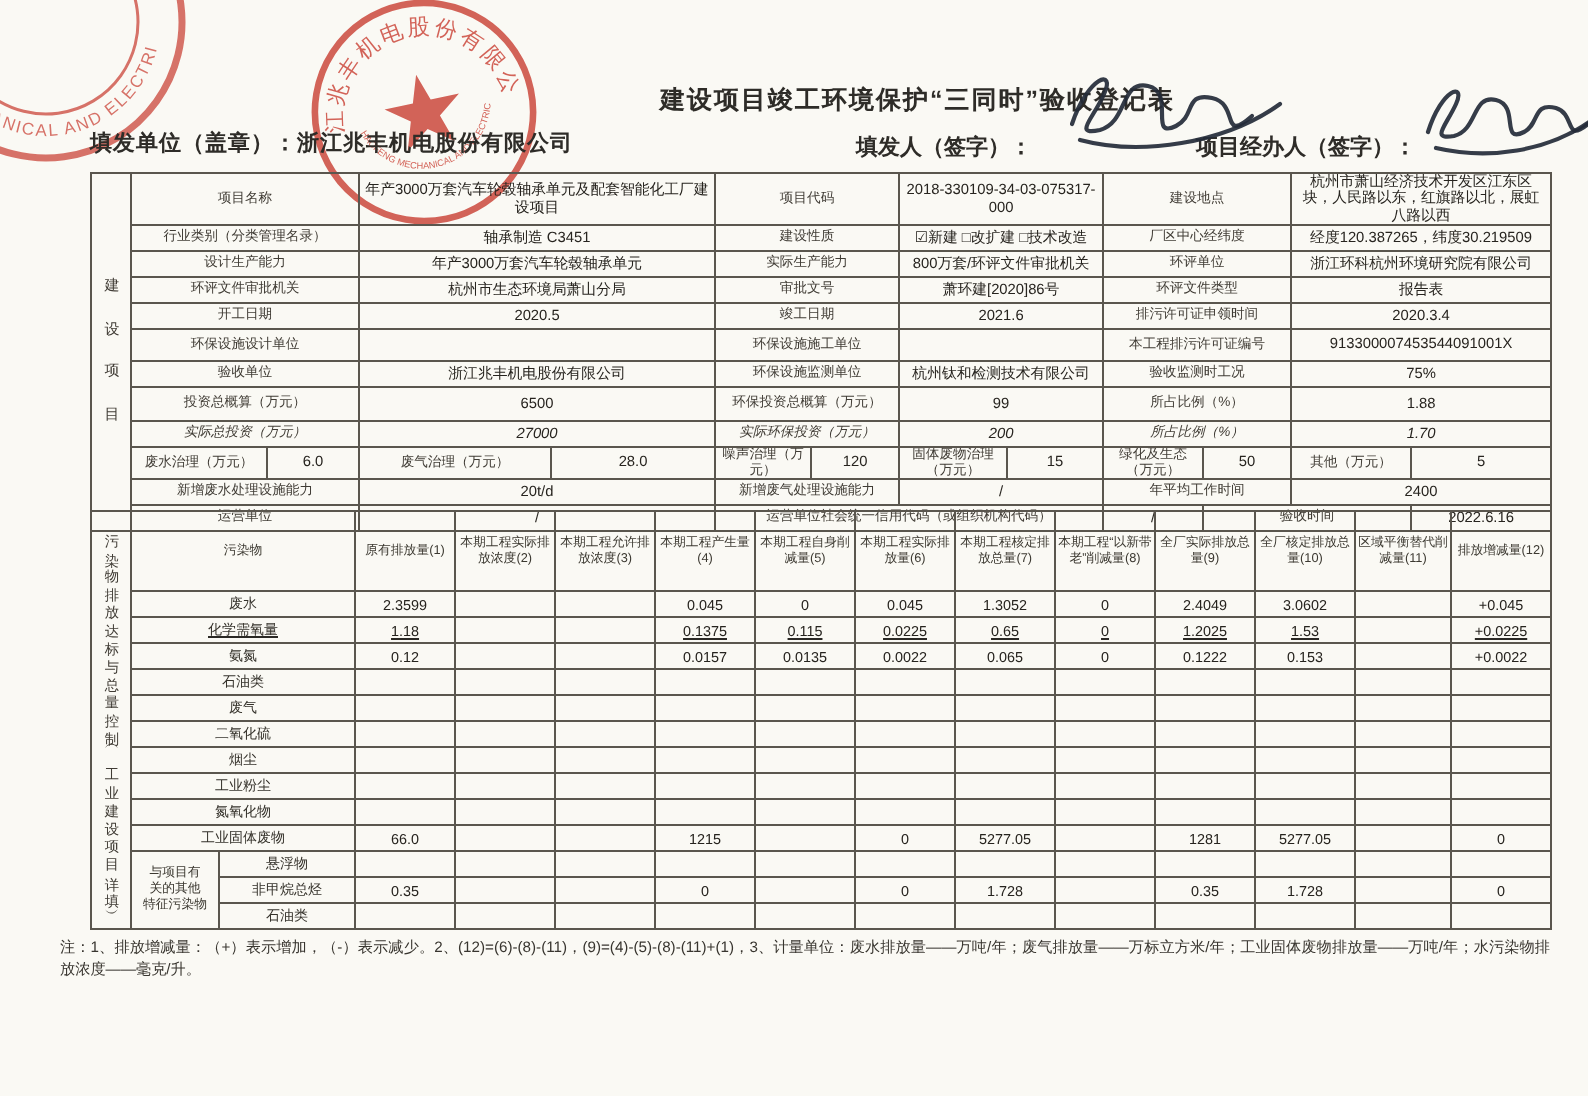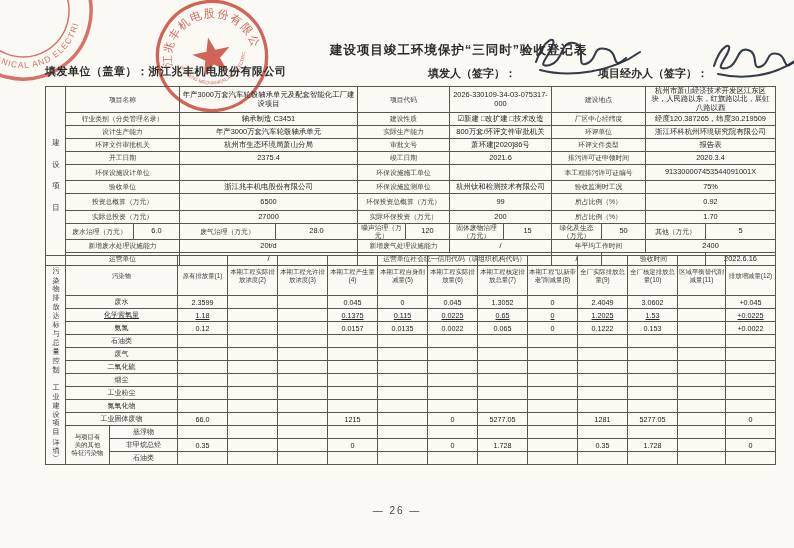--- a/index.html
+++ b/index.html
@@ -121,21 +121,21 @@
         <col style="width:44px">
         <col style="width:60px">
         <col style="width:70px">
     </colgroup>
     <tbody>
         <tr style="height: 26px;">
           <td class="side" colspan="1" rowspan="12">建设项目</td>
           <td class="lb" colspan="2">项目名称</td>
           <td class="vl" colspan="2">年产3000万套汽车轮毂轴承单元及配套智能化工厂建设项目</td>
           <td class="lb" colspan="2">项目代码</td>
-          <td class="vl" colspan="2">2026-330109-34-03-075317-000</td>
+          <td class="vl" colspan="2">2018-330109-34-03-075317-000</td>
           <td class="lb" colspan="2">建设地点</td>
           <td class="vl" colspan="2">杭州市萧山经济技术开发区江东区块，人民路以东，红旗路以北，展虹八路以西</td>
         </tr>
         <tr style="height: 13px;">
           <td class="lb" colspan="2">行业类别（分类管理名录）</td>
           <td class="vl" colspan="2">轴承制造 C3451</td>
           <td class="lb" colspan="2">建设性质</td>
           <td class="vl" colspan="2">☑新建 □改扩建 □技术改造</td>
           <td class="lb" colspan="2">厂区中心经纬度</td>
           <td class="vl" colspan="2">经度120.387265，纬度30.219509</td>
@@ -151,21 +151,21 @@
         <tr style="height: 13px;">
           <td class="lb" colspan="2">环评文件审批机关</td>
           <td class="vl" colspan="2">杭州市生态环境局萧山分局</td>
           <td class="lb" colspan="2">审批文号</td>
           <td class="vl" colspan="2">萧环建[2020]86号</td>
           <td class="lb" colspan="2">环评文件类型</td>
           <td class="vl" colspan="2">报告表</td>
         </tr>
         <tr style="height: 13px;">
           <td class="lb" colspan="2">开工日期</td>
-          <td class="vl" colspan="2">2375.4</td>
+          <td class="vl" colspan="2">2020.5</td>
           <td class="lb" colspan="2">竣工日期</td>
           <td class="vl" colspan="2">2021.6</td>
           <td class="lb" colspan="2">排污许可证申领时间</td>
           <td class="vl" colspan="2">2020.3.4</td>
         </tr>
         <tr style="height: 16px;">
           <td class="lb" colspan="2">环保设施设计单位</td>
           <td class="vl" colspan="2"></td>
           <td class="lb" colspan="2">环保设施施工单位</td>
           <td class="vl" colspan="2"></td>
@@ -179,23 +179,23 @@
           <td class="vl" colspan="2">杭州钛和检测技术有限公司</td>
           <td class="lb" colspan="2">验收监测时工况</td>
           <td class="vl" colspan="2">75%</td>
         </tr>
         <tr style="height: 17px;">
           <td class="lb" colspan="2">投资总概算（万元）</td>
           <td class="vl" colspan="2">6500</td>
           <td class="lb" colspan="2">环保投资总概算（万元）</td>
           <td class="vl" colspan="2">99</td>
           <td class="lb" colspan="2">所占比例（%）</td>
-          <td class="vl" colspan="2">0.92</td>
-        </tr>
-        <tr style="height: 13px;">
+          <td class="vl" colspan="2">1.88</td>
+        </tr>
+        <tr style="height: 13px; font-style: italic;">
           <td class="lb" colspan="2">实际总投资（万元）</td>
           <td class="vl" colspan="2">27000</td>
           <td class="lb" colspan="2">实际环保投资（万元）</td>
           <td class="vl" colspan="2">200</td>
           <td class="lb" colspan="2">所占比例（%）</td>
           <td class="vl" colspan="2">1.70</td>
         </tr>
         <tr style="height: 13px;">
           <td class="lb" colspan="1">废水治理（万元）</td>
           <td class="vl" colspan="1">6.0</td>
@@ -460,14 +460,14 @@
           <td class="pol-val"></td>
           <td class="pol-val"></td>
           <td class="pol-val"></td>
           <td class="pol-val"></td>
           <td class="pol-val"></td>
           <td class="pol-val"></td>
         </tr>
       </tbody>
   </table>
 
-  <div class="pagenum">— 26 —</div>
+  <div class="note">注：1、排放增减量：（+）表示增加，（-）表示减少。2、(12)=(6)-(8)-(11)，(9)=(4)-(5)-(8)-(11)+(1)，3、计量单位：废水排放量——万吨/年；废气排放量——万标立方米/年；工业固体废物排放量——万吨/年；水污染物排放浓度——毫克/升。</div>
 </div>
 
 </body></html>

